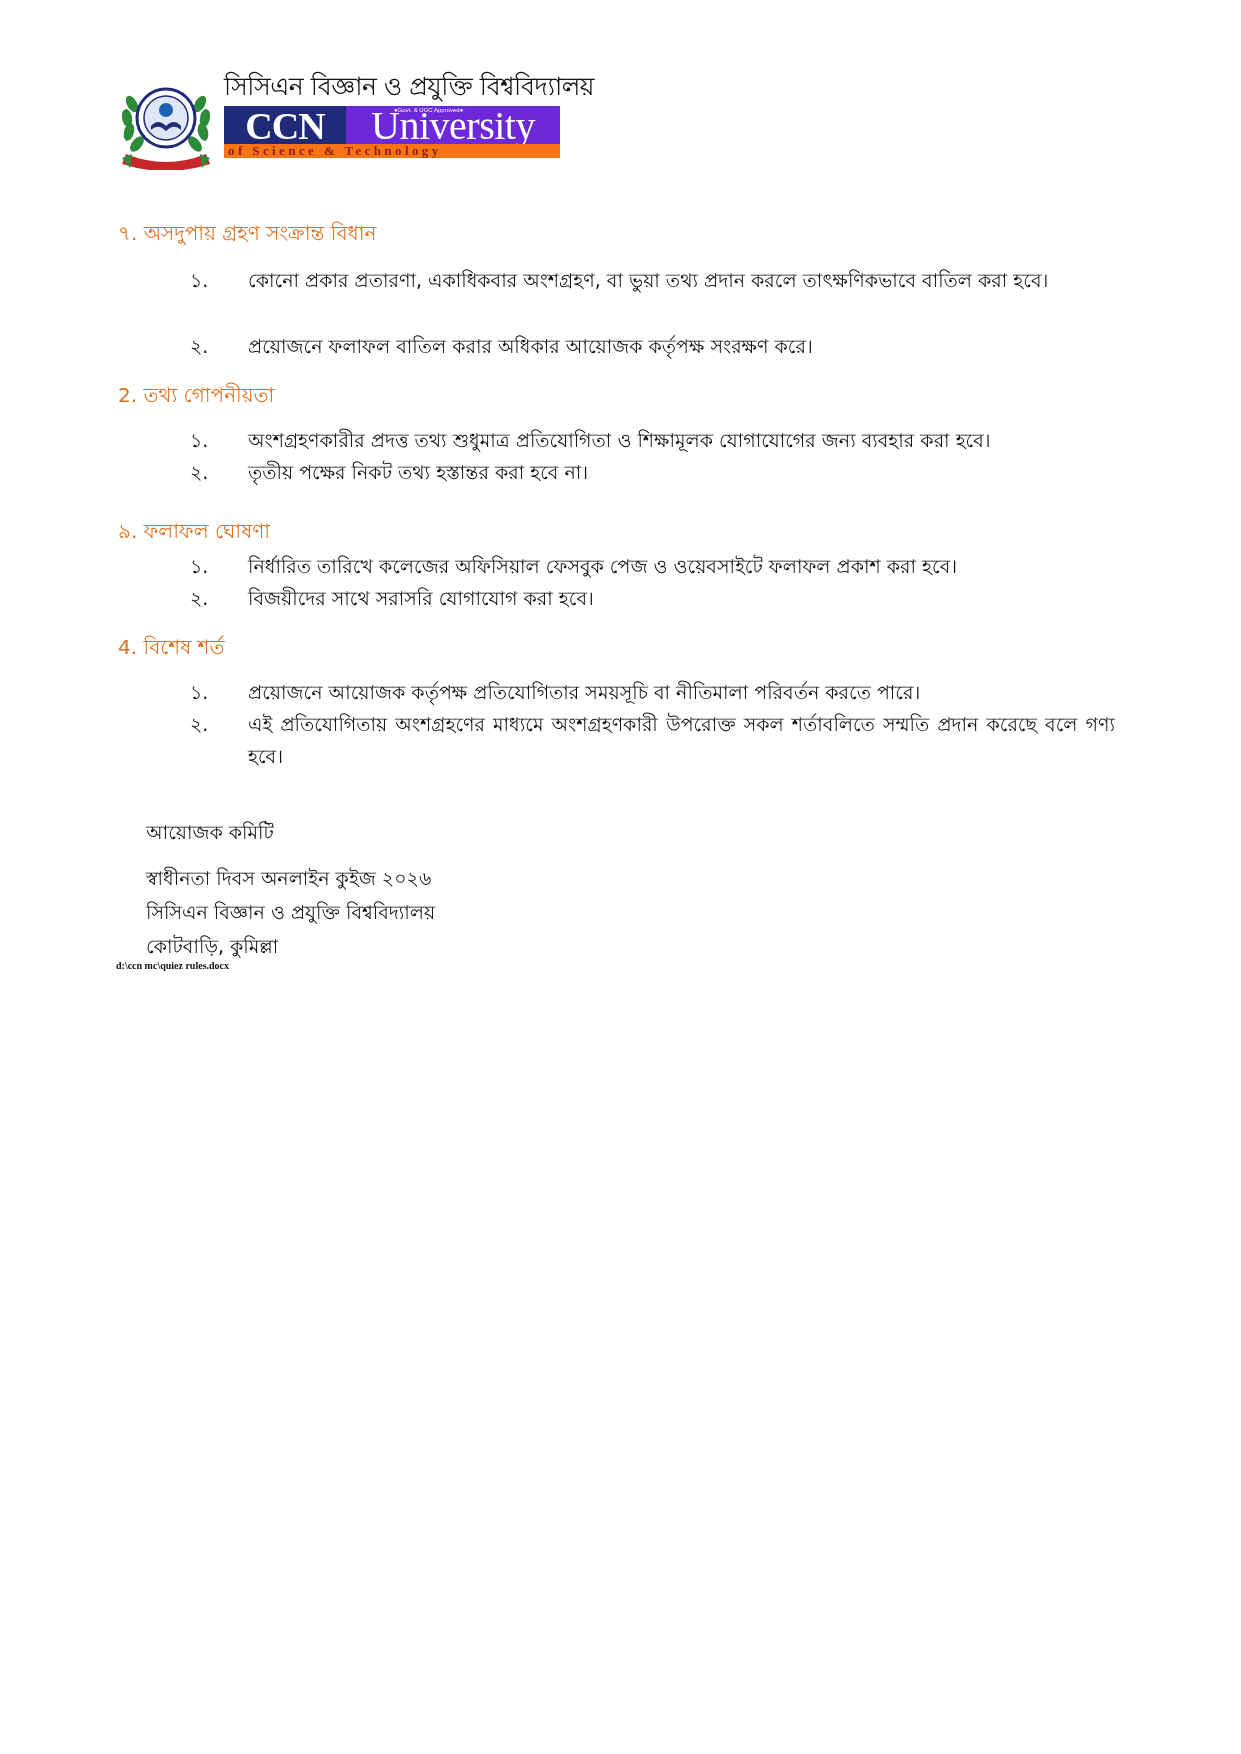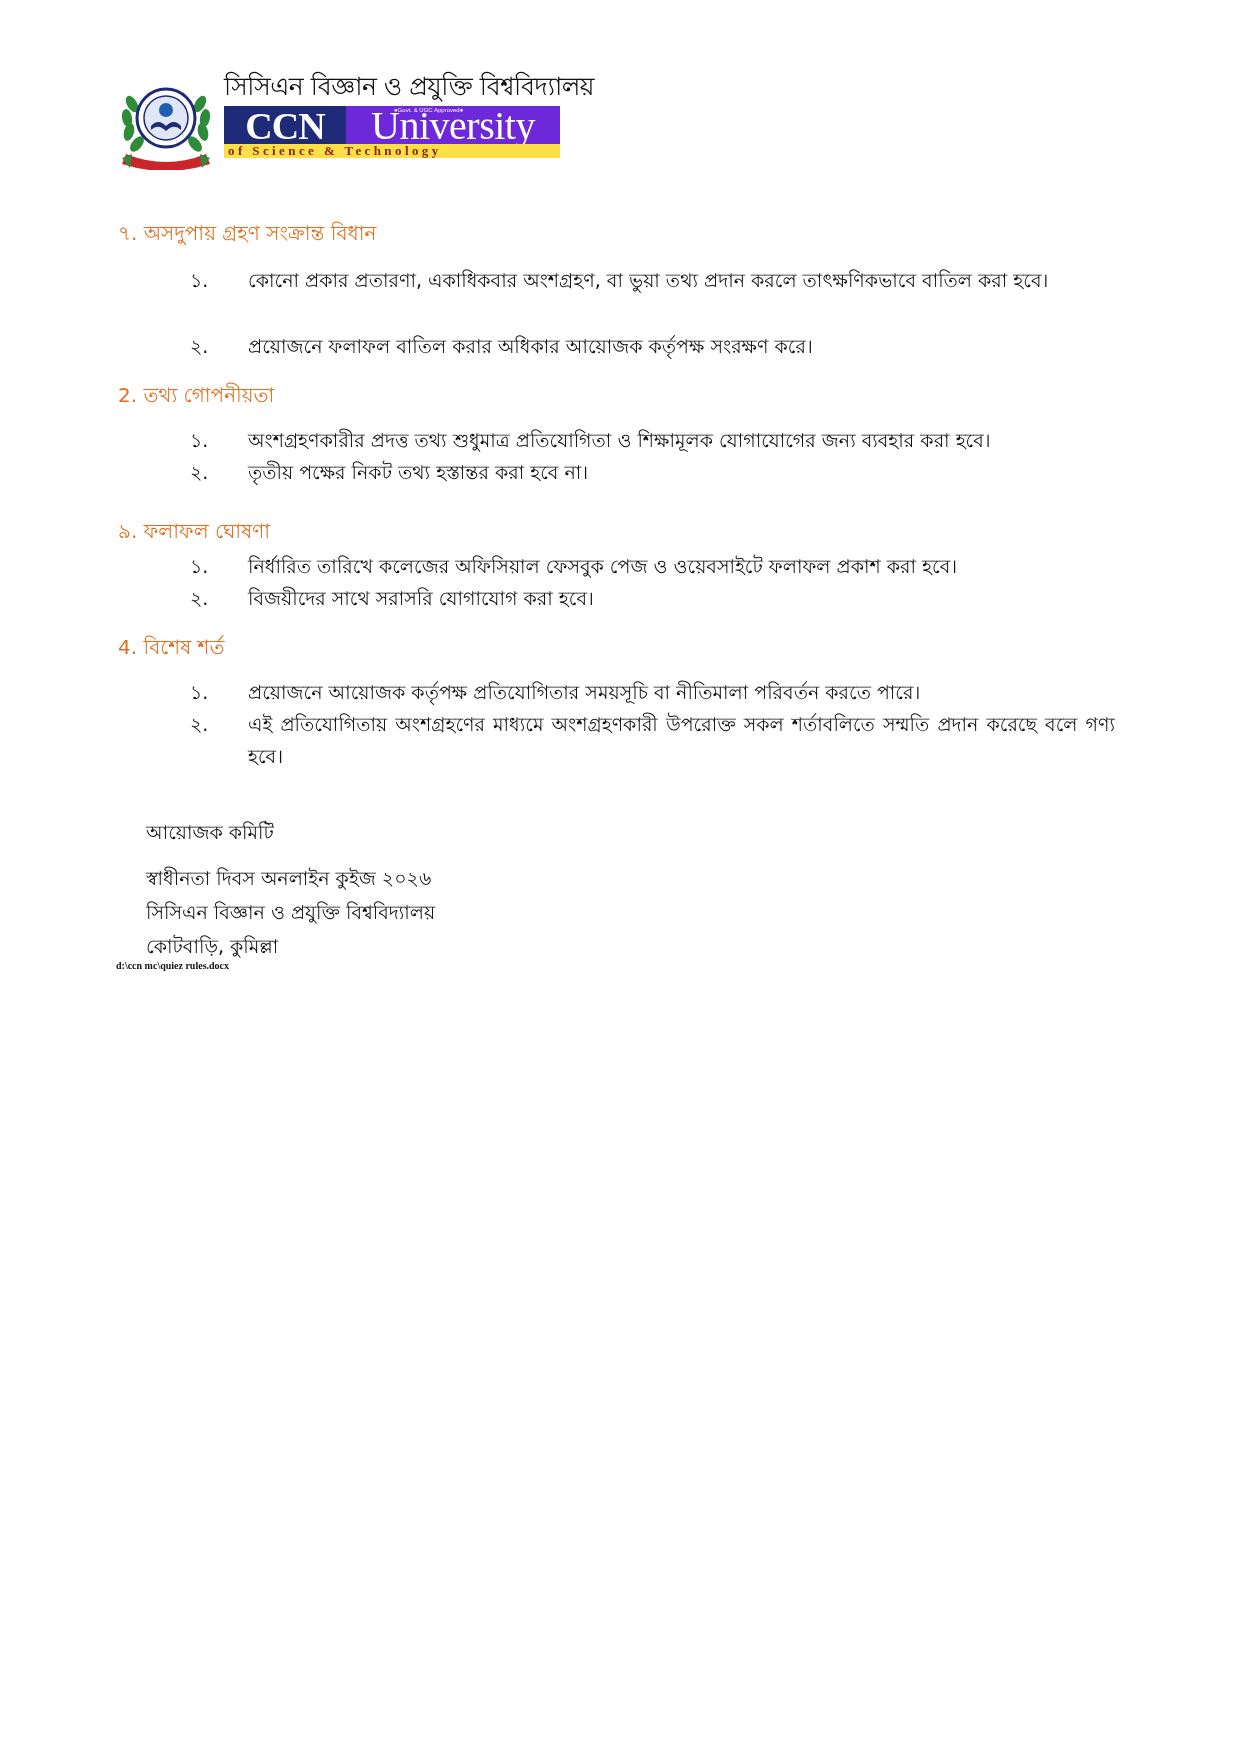--- a/index.html
+++ b/index.html
@@ -14,21 +14,21 @@
              color: #111; white-space: nowrap; letter-spacing: -0.5px; }
   .banner { position: absolute; left: 106px; top: 34px; width: 336px; height: 48px; }
   .banner-ccn { position: absolute; left: 0; top: 0; width: 122px; height: 38px; background: #1f2a78;
                 color: #fff; font-family: "Liberation Serif", serif; font-weight: bold; font-size: 38px;
                 line-height: 40px; text-align: center; letter-spacing: -1px; }
   .banner-univ { position: absolute; left: 122px; top: 0; width: 214px; height: 38px; background: #6d28d9;
                  color: #fff; font-family: "Liberation Serif", serif; font-weight: normal; font-size: 40px;
                  line-height: 40px; text-align: center; letter-spacing: -0.5px; }
   .banner-approved { position: absolute; left: 170px; top: 1px; font-size: 6px; color: #fff;
                      font-family: "Liberation Sans", sans-serif; white-space: nowrap; }
-  .banner-sub { position: absolute; left: 0; top: 38px; width: 336px; height: 14px; background: #fde047;
+  .banner-sub { position: absolute; left: 0; top: 38px; width: 336px; height: 14px; background: #f97316;
                 color: #8b1f1a; font-family: "Liberation Serif", serif; font-weight: bold; font-size: 13px;
                 line-height: 14px; letter-spacing: 3.4px; padding-left: 4px; box-sizing: border-box; white-space: nowrap; }
 
   
   .section-title { position: absolute; left: 118px; font-size: 20px; color: #e07020; white-space: nowrap; text-align: center; }
   .item { position: absolute; left: 190px; width: 925px; font-size: 19px; line-height: 32px; color: #111; }
   .item .num { position: absolute; left: 0; top: 0; }
   .item .txt { position: absolute; left: 58px; right: 0; top: 0; text-align: justify; text-align-last: left; }
   .item.justified .txt { text-align-last: auto; }
 

